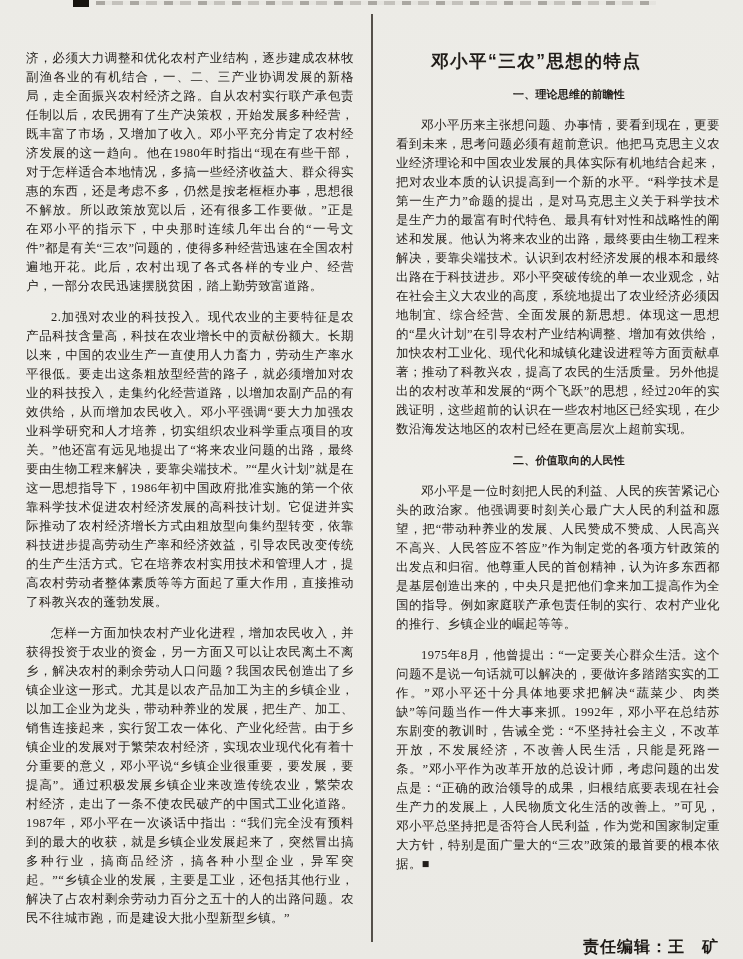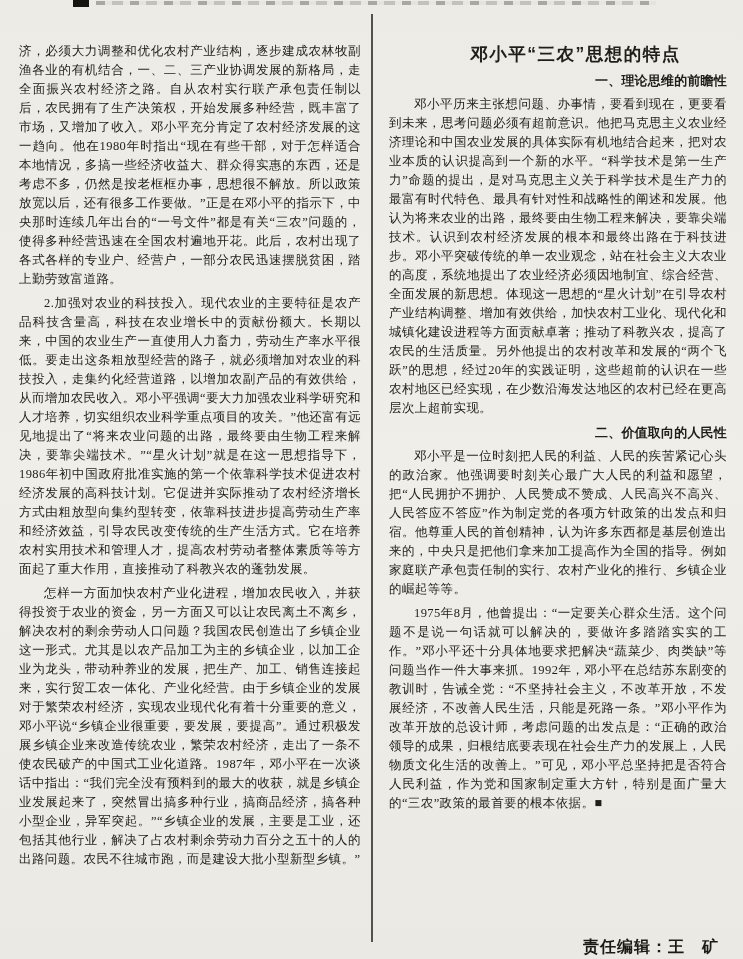--- a/index.html
+++ b/index.html
@@ -49,37 +49,36 @@
     top: 37px;
     text-align: justify;
     font-size: 12.5px;
     line-height: 19px;
     letter-spacing: 0.4px;
     height: 918px;
     overflow: hidden;
   }
   .col-left  { left: 14px;  width: 352px; }
   .col-right { left: 384px; width: 348px; height: 880px; }
-  .col p { margin: 5px; text-indent: 2em; }
+  .col p { margin: 12px; text-indent: 2em; }
   .col p.no-indent { text-indent: 0; }
   .inline-heading {
     font-family: "Liberation Sans", "DejaVu Sans", sans-serif;
     font-weight: bold;
-    font-size: 13px;
+    font-size: 11px;
     margin: 0;
     text-indent: 2em;
     line-height: 19px;
     letter-spacing: 0.2px;
-    text-align: right;
+    text-align: center;
   }
   .section-title {
     font-family: "Liberation Sans", "DejaVu Sans", sans-serif;
     font-weight: bold;
     font-size: 17.5px;
-    text-align: center;
     text-indent: 0;
     margin: 8px 0 7px 0;
     letter-spacing: 1.5px;
     line-height: 24px;
   }
   .editor-credit {
     position: absolute;
     right: 24px;
     bottom: 1px;
     font-family: "Liberation Sans", "DejaVu Sans", sans-serif;
@@ -105,20 +104,20 @@
     <p class="no-indent">济，必须大力调整和优化农村产业结构，逐步建成农林牧副渔各业的有机结合，一、二、三产业协调发展的新格局，走全面振兴农村经济之路。自从农村实行联产承包责任制以后，农民拥有了生产决策权，开始发展多种经营，既丰富了市场，又增加了收入。邓小平充分肯定了农村经济发展的这一趋向。他在1980年时指出“现在有些干部，对于怎样适合本地情况，多搞一些经济收益大、群众得实惠的东西，还是考虑不多，仍然是按老框框办事，思想很不解放。所以政策放宽以后，还有很多工作要做。”正是在邓小平的指示下，中央那时连续几年出台的“一号文件”都是有关“三农”问题的，使得多种经营迅速在全国农村遍地开花。此后，农村出现了各式各样的专业户、经营户，一部分农民迅速摆脱贫困，踏上勤劳致富道路。</p>
     <p>2.加强对农业的科技投入。现代农业的主要特征是农产品科技含量高，科技在农业增长中的贡献份额大。长期以来，中国的农业生产一直使用人力畜力，劳动生产率水平很低。要走出这条粗放型经营的路子，就必须增加对农业的科技投入，走集约化经营道路，以增加农副产品的有效供给，从而增加农民收入。邓小平强调“要大力加强农业科学研究和人才培养，切实组织农业科学重点项目的攻关。”他还富有远见地提出了“将来农业问题的出路，最终要由生物工程来解决，要靠尖端技术。”“星火计划”就是在这一思想指导下，1986年初中国政府批准实施的第一个依靠科学技术促进农村经济发展的高科技计划。它促进并实际推动了农村经济增长方式由粗放型向集约型转变，依靠科技进步提高劳动生产率和经济效益，引导农民改变传统的生产生活方式。它在培养农村实用技术和管理人才，提高农村劳动者整体素质等等方面起了重大作用，直接推动了科教兴农的蓬勃发展。</p>
     <p>怎样一方面加快农村产业化进程，增加农民收入，并获得投资于农业的资金，另一方面又可以让农民离土不离乡，解决农村的剩余劳动人口问题？我国农民创造出了乡镇企业这一形式。尤其是以农产品加工为主的乡镇企业，以加工企业为龙头，带动种养业的发展，把生产、加工、销售连接起来，实行贸工农一体化、产业化经营。由于乡镇企业的发展对于繁荣农村经济，实现农业现代化有着十分重要的意义，邓小平说“乡镇企业很重要，要发展，要提高”。通过积极发展乡镇企业来改造传统农业，繁荣农村经济，走出了一条不使农民破产的中国式工业化道路。1987年，邓小平在一次谈话中指出：“我们完全没有预料到的最大的收获，就是乡镇企业发展起来了，突然冒出搞多种行业，搞商品经济，搞各种小型企业，异军突起。”“乡镇企业的发展，主要是工业，还包括其他行业，解决了占农村剩余劳动力百分之五十的人的出路问题。农民不往城市跑，而是建设大批小型新型乡镇。”</p>
   </div>
 
   <div class="col col-right">
     <p class="section-title">邓小平“三农”思想的特点</p>
     <p class="inline-heading">一、理论思维的前瞻性</p>
     <p>邓小平历来主张想问题、办事情，要看到现在，更要看到未来，思考问题必须有超前意识。他把马克思主义农业经济理论和中国农业发展的具体实际有机地结合起来，把对农业本质的认识提高到一个新的水平。“科学技术是第一生产力”命题的提出，是对马克思主义关于科学技术是生产力的最富有时代特色、最具有针对性和战略性的阐述和发展。他认为将来农业的出路，最终要由生物工程来解决，要靠尖端技术。认识到农村经济发展的根本和最终出路在于科技进步。邓小平突破传统的单一农业观念，站在社会主义大农业的高度，系统地提出了农业经济必须因地制宜、综合经营、全面发展的新思想。体现这一思想的“星火计划”在引导农村产业结构调整、增加有效供给，加快农村工业化、现代化和城镇化建设进程等方面贡献卓著；推动了科教兴农，提高了农民的生活质量。另外他提出的农村改革和发展的“两个飞跃”的思想，经过20年的实践证明，这些超前的认识在一些农村地区已经实现，在少数沿海发达地区的农村已经在更高层次上超前实现。</p>
     <p class="inline-heading">二、价值取向的人民性</p>
-    <p>邓小平是一位时刻把人民的利益、人民的疾苦紧记心头的政治家。他强调要时刻关心最广大人民的利益和愿望，把“人民拥护不拥护、人民赞成不赞成、人民高兴不高兴、人民答应不答应”作为制定党的各项方针政策的出发点和归宿。他尊重人民的首创精神，认为许多东西都是基层创造出来的，中央只是把他们拿来加工提高作为全国的指导。例如家庭联产承包责任制的实行、农村产业化的推行、乡镇企业的崛起等等。</p>
+    <p>邓小平是一位时刻把人民的利益、人民的疾苦紧记心头的政治家。他强调要时刻关心最广大人民的利益和愿望，把“带动种养业的发展、人民赞成不赞成、人民高兴不高兴、人民答应不答应”作为制定党的各项方针政策的出发点和归宿。他尊重人民的首创精神，认为许多东西都是基层创造出来的，中央只是把他们拿来加工提高作为全国的指导。例如家庭联产承包责任制的实行、农村产业化的推行、乡镇企业的崛起等等。</p>
     <p>1975年8月，他曾提出：“一定要关心群众生活。这个问题不是说一句话就可以解决的，要做许多踏踏实实的工作。”邓小平还十分具体地要求把解决“蔬菜少、肉类缺”等问题当作一件大事来抓。1992年，邓小平在总结苏东剧变的教训时，告诫全党：“不坚持社会主义，不改革开放，不发展经济，不改善人民生活，只能是死路一条。”邓小平作为改革开放的总设计师，考虑问题的出发点是：“正确的政治领导的成果，归根结底要表现在社会生产力的发展上，人民物质文化生活的改善上。”可见，邓小平总坚持把是否符合人民利益，作为党和国家制定重大方针，特别是面广量大的“三农”政策的最首要的根本依据。■</p>
 
   </div>
 
   <div class="editor-credit">责任编辑：王　矿</div>
 
 </div>
 
 </body></html>

